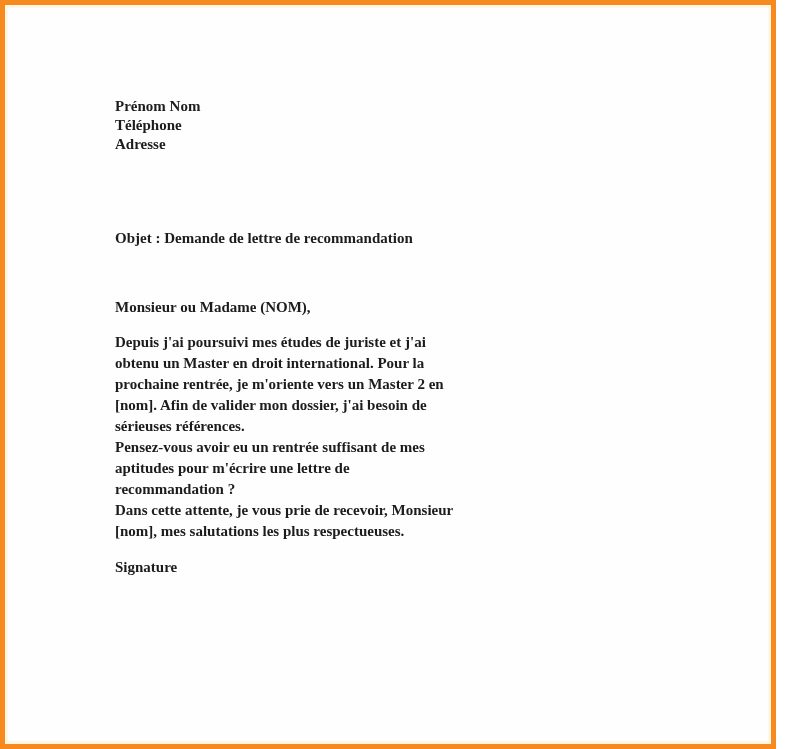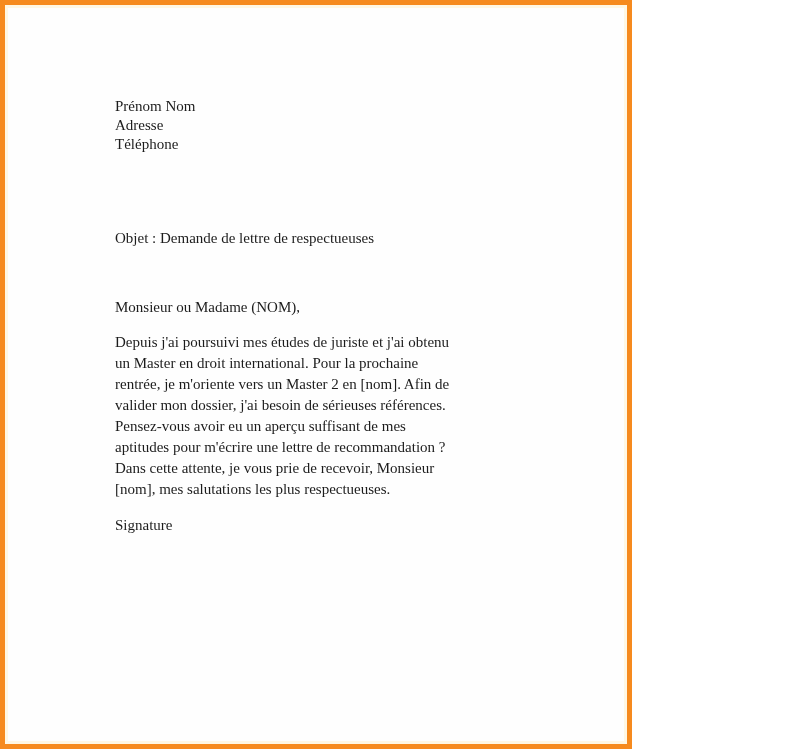--- a/index.html
+++ b/index.html
@@ -11,27 +11,28 @@
   html, body {
     width: 800px;
     background: #ffffff;
   }
   body {
     font-family: "Liberation Serif", "DejaVu Serif", serif;
     color: var(--ink);
   }
   .page {
     position: relative;
-    width: 632px;
+    width: 776px;
     height: 749px;
     background: var(--paper);
     border: 5px solid var(--accent);
     
     box-shadow: inset 0 0 0 3px rgba(255, 246, 224, 0.9);
     overflow: hidden;
+    font-weight: bold;
   }
   .content {
     padding: 92px 115px 0 110px;
     width: 100%;
   }
   .col {
     width: 566px;
     font-size: 15px;
     line-height: 21px;
   }
@@ -51,29 +52,29 @@
   }
 </style>
 </head>
 <body>
 
 <div class="page">
   <div class="content col">
 
     <div class="sender">
       <div>Prénom Nom</div>
+      <div>Téléphone</div>
       <div>Adresse</div>
-      <div>Téléphone</div>
     </div>
 
-    <div class="subject">Objet : Demande de lettre de respectueuses</div>
+    <div class="subject">Objet : Demande de lettre de recommandation</div>
 
 
     <div class="salutation">Monsieur ou Madame (NOM),</div>
 
     <p class="para">Depuis j'ai poursuivi mes études de juriste et j'ai obtenu un Master en droit international. Pour la prochaine rentrée, je m'oriente vers un Master 2 en [nom]. Afin de valider mon dossier, j'ai besoin de sérieuses références.</p>
-    <p class="para">Pensez-vous avoir eu un aperçu suffisant de mes aptitudes pour m'écrire une lettre de recommandation ?</p>
+    <p class="para">Pensez-vous avoir eu un rentrée suffisant de mes aptitudes pour m'écrire une lettre de recommandation ?</p>
     <p class="para">Dans cette attente, je vous prie de recevoir, Monsieur [nom], mes salutations les plus respectueuses.</p>
 
     <div class="signature">Signature</div>
 
   </div>
 </div>
 
 </body></html>

